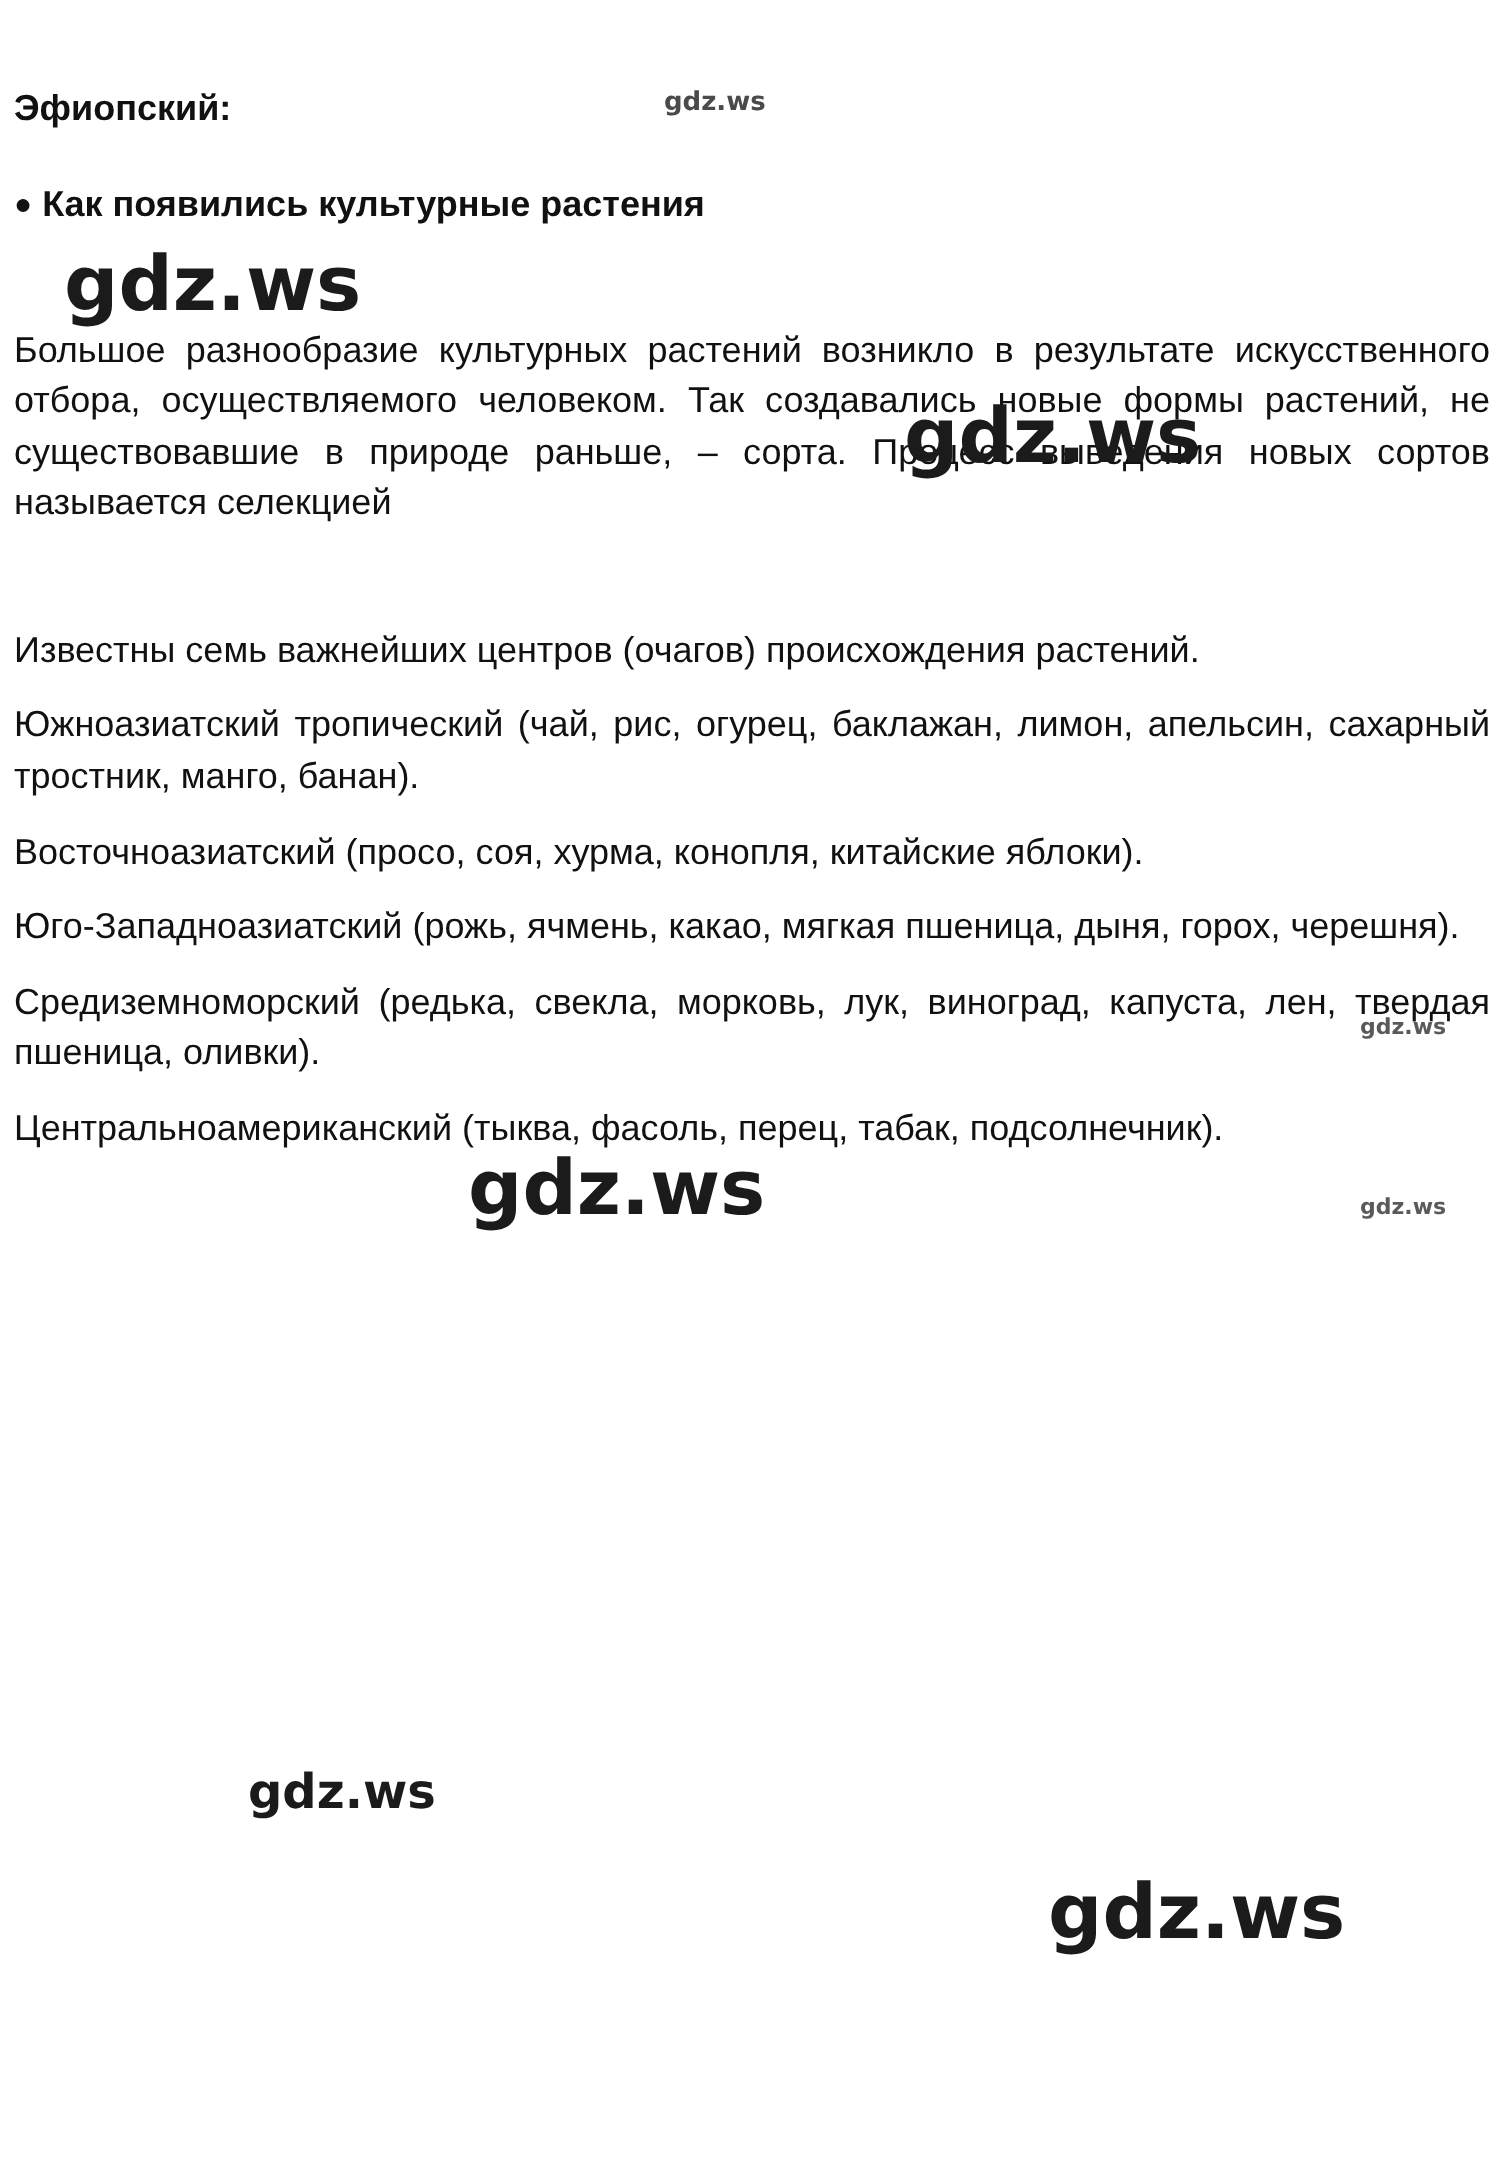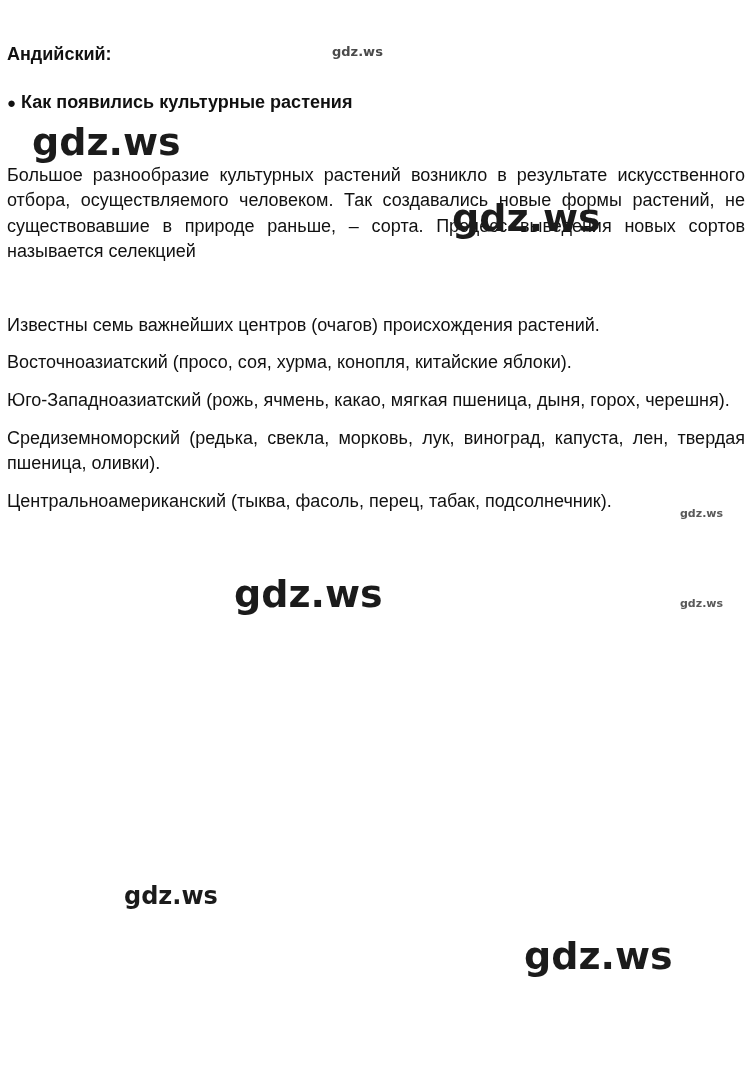--- a/index.html
+++ b/index.html
@@ -86,31 +86,32 @@
   .wm-6 { left: 680px; top: 553px; font-size: 11px; color: #5a5a5a; }
   .wm-7 { left: 124px; top: 838px; font-size: 24px; }
   .wm-8 { left: 524px; top: 890px; font-size: 38px; }
 </style>
 </head>
 <body>
 
 <div class="page">
 
 
-  <div class="section-label">Андийский:</div>
+  <div class="section-label">Эфиопский:</div>
 
   <div class="question">
     <span class="bullet">●</span><span>Как появились культурные растения</span>
   </div>
 
   <div class="para justify-all">Большое разнообразие культурных растений возникло в результате искусственного отбора, осуществляемого человеком. Так создавались новые формы растений, не существовавшие в природе раньше, – сорта. Процесс выведения новых сортов называется селекцией</div>
 
 
   <div class="para justify-all">Известны семь важнейших центров (очагов) происхождения растений.</div>
 
+  <div class="para justify-all tight">Южноазиатский тропический (чай, рис, огурец, баклажан, лимон, апельсин, сахарный тростник, манго, банан).</div>
   <div class="para justify-all tight">Восточноазиатский (просо, соя, хурма, конопля, китайские яблоки).</div>
   <div class="para justify-all tight">Юго-Западноазиатский (рожь, ячмень, какао, мягкая пшеница, дыня, горох, черешня).</div>
   <div class="para justify-all tight">Средиземноморский (редька, свекла, морковь, лук, виноград, капуста, лен, твердая пшеница, оливки).</div>
   <div class="para justify-all tight">Центральноамериканский (тыква, фасоль, перец, табак, подсолнечник).</div>
 
   <div class="wm wm-1">gdz.ws</div>
   <div class="wm wm-2">gdz.ws</div>
   <div class="wm wm-3">gdz.ws</div>
   <div class="wm wm-4">gdz.ws</div>
   <div class="wm wm-5">gdz.ws</div>

